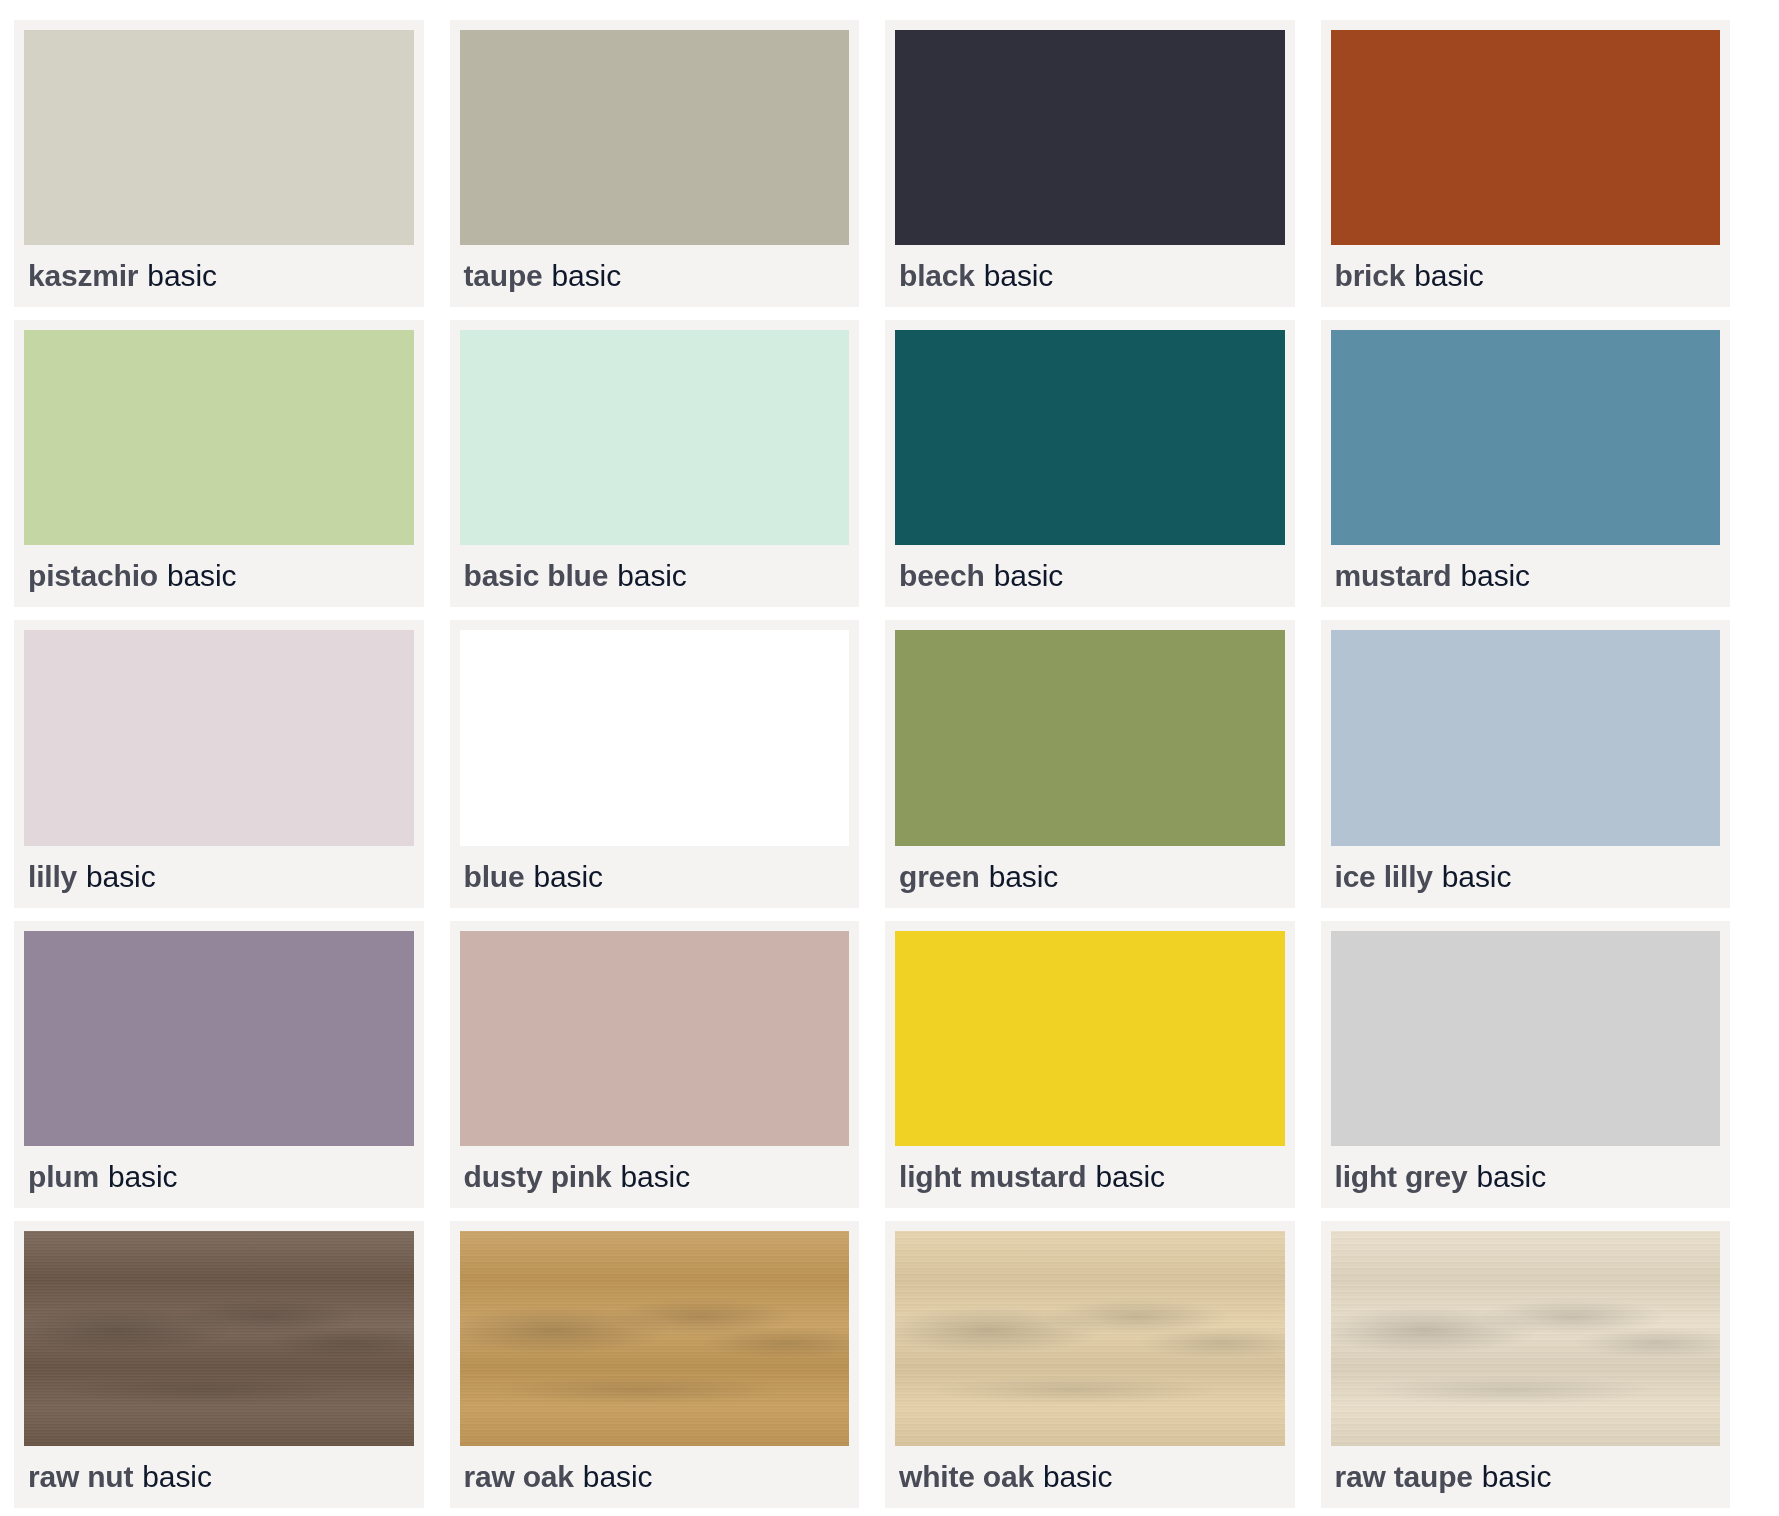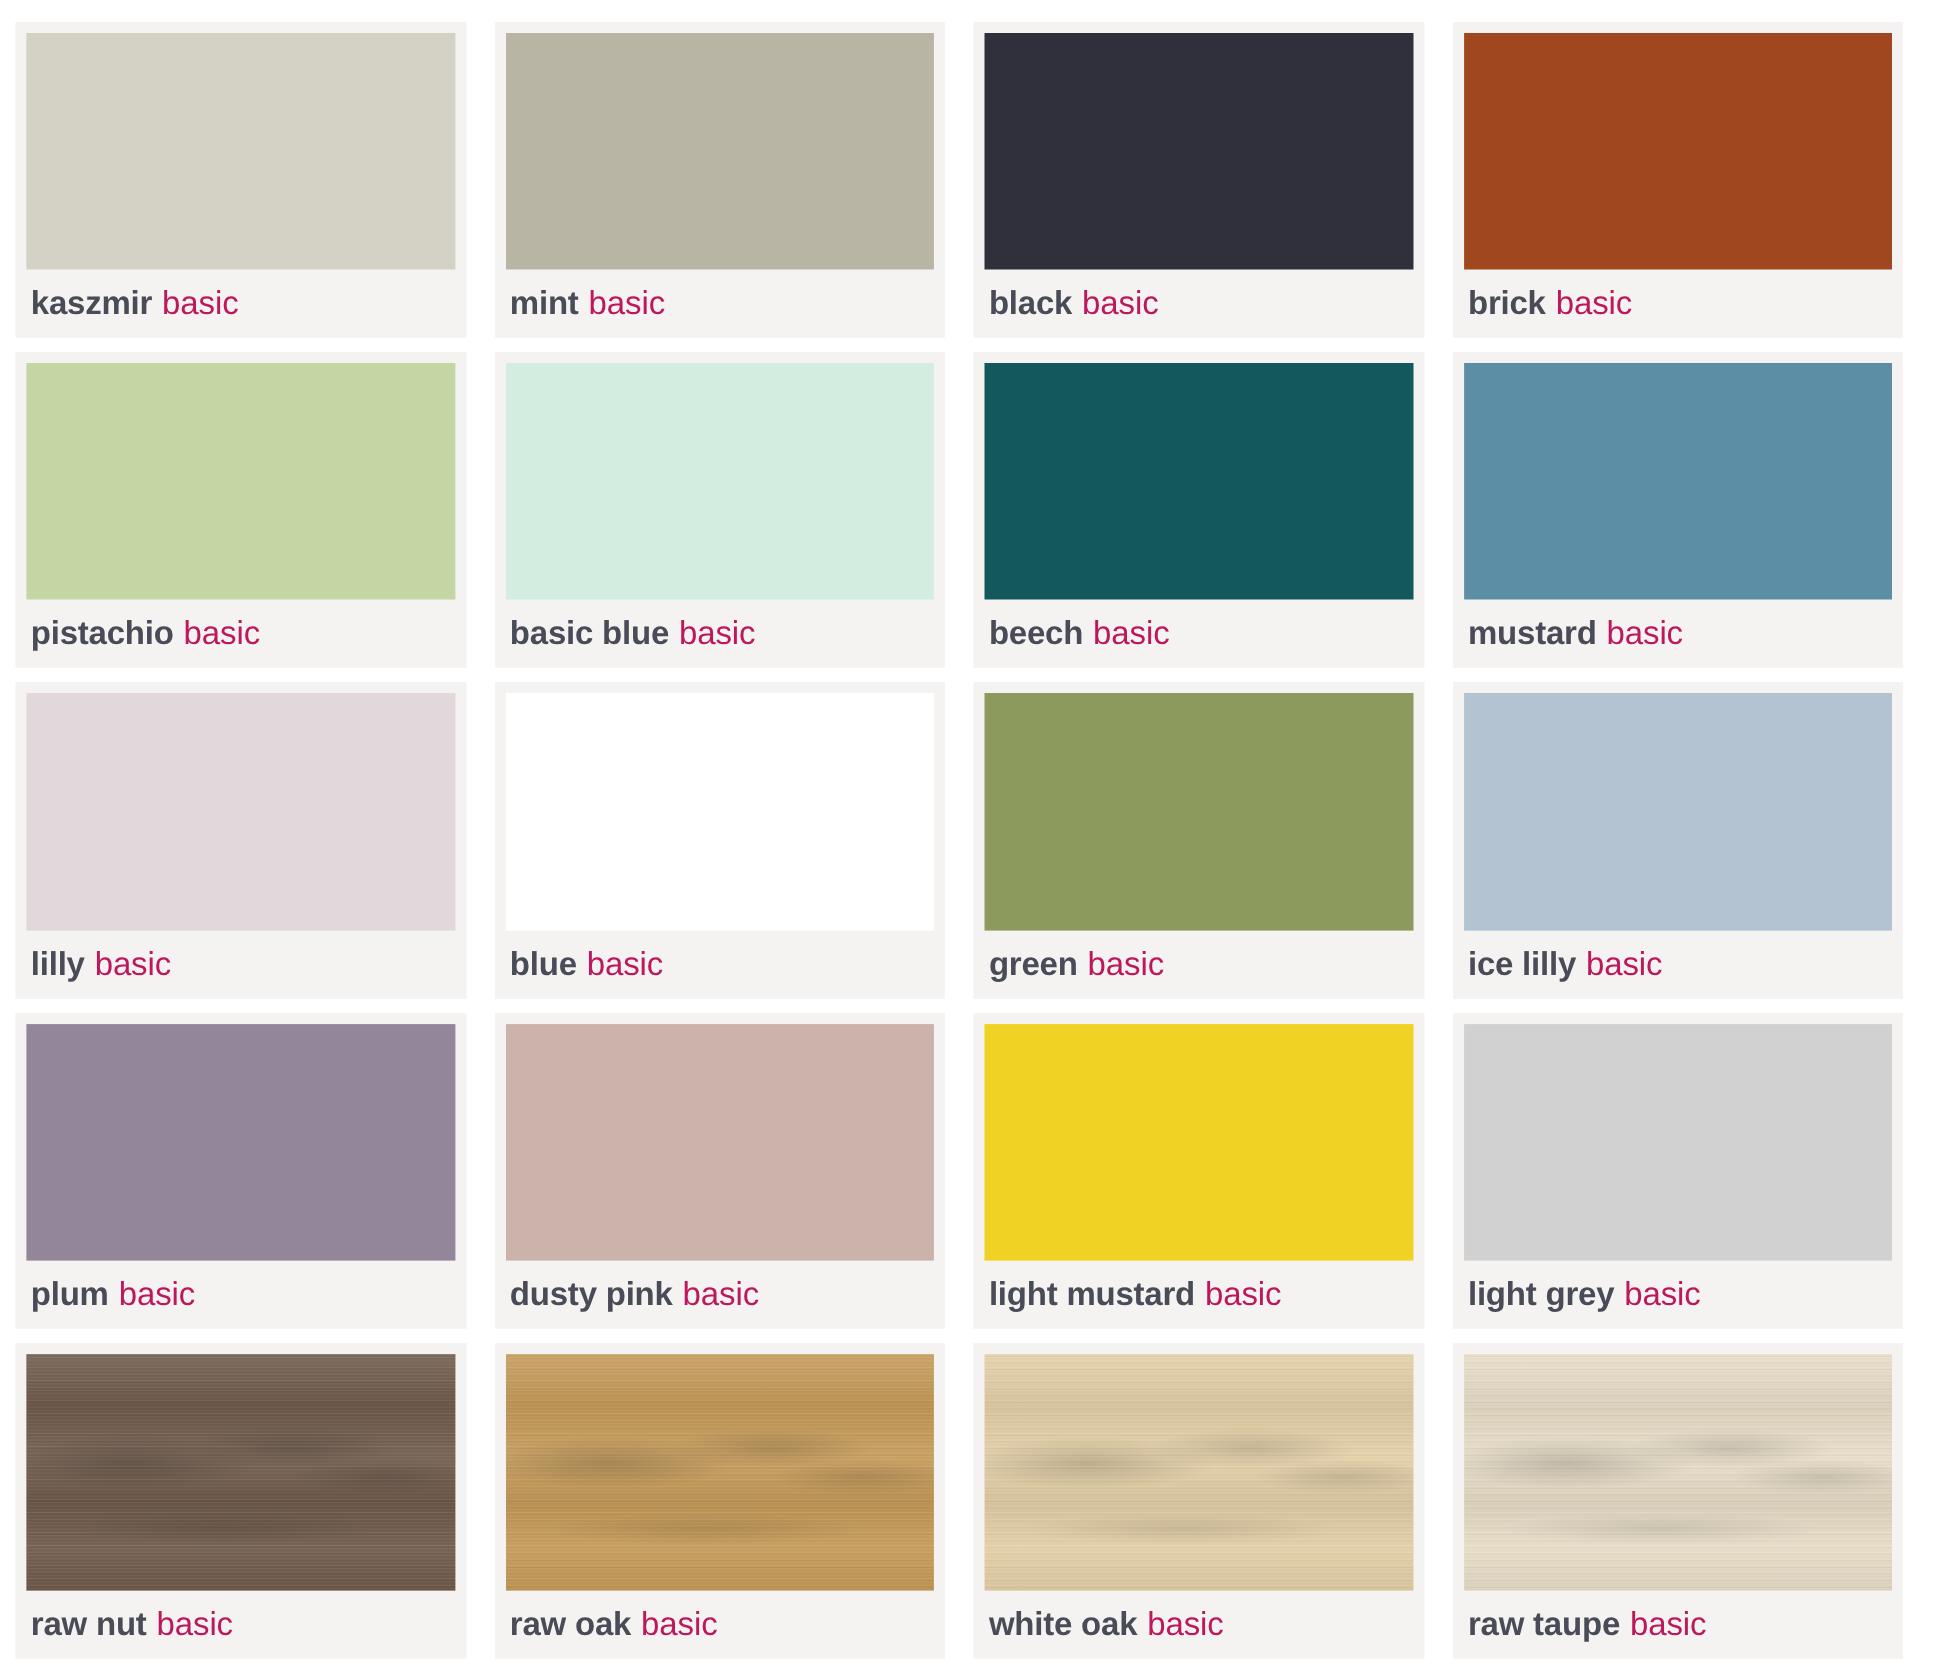--- a/index.html
+++ b/index.html
@@ -89,40 +89,40 @@
   .swatch-name {
     font-size: 30px;
     font-weight: 700;
     color: #494b57;
     letter-spacing: -0.2px;
   }
 
   .swatch-suffix {
     font-size: 30px;
     font-weight: 400;
-    color: #be185d;
+    color: #0f172a;
     margin-left: 9px;
     letter-spacing: -0.1px;
   }
 </style>
 </head>
 <body>
 
 <div id="swatch-grid">
     <div class="swatch-card">
       <div class="swatch-chip" style="background-color: rgb(211, 210, 197);"></div>
       <div class="swatch-label">
         <span class="swatch-name">kaszmir</span>
         <span class="swatch-suffix">basic</span>
       </div>
     </div>
     <div class="swatch-card">
       <div class="swatch-chip" style="background-color: rgb(185, 181, 164);"></div>
       <div class="swatch-label">
-        <span class="swatch-name">mint</span>
+        <span class="swatch-name">taupe</span>
         <span class="swatch-suffix">basic</span>
       </div>
     </div>
     <div class="swatch-card">
       <div class="swatch-chip" style="background-color: rgb(48, 48, 60);"></div>
       <div class="swatch-label">
         <span class="swatch-name">black</span>
         <span class="swatch-suffix">basic</span>
       </div>
     </div>

